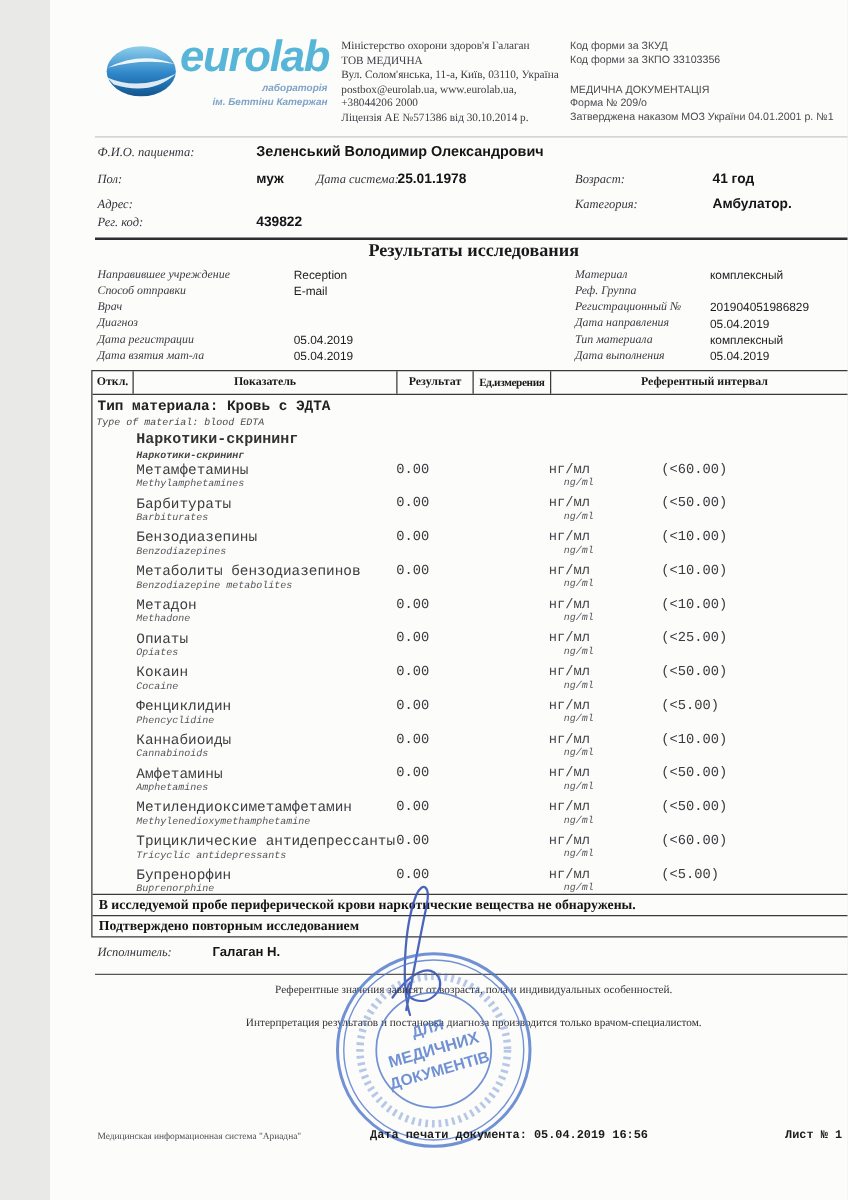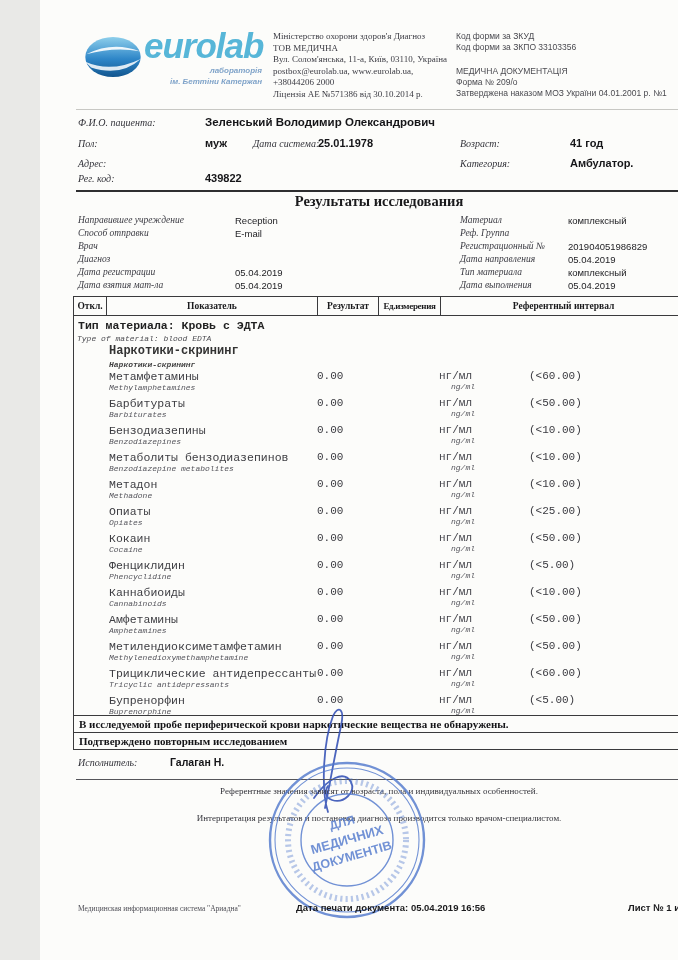--- a/index.html
+++ b/index.html
@@ -41,21 +41,21 @@
   .c-unit-en{position:absolute;left:377px;top:13px;font-style:italic;font-size:8px;color:#55555c;}
   .c-ref{position:absolute;left:455px;top:1px;font-size:11px;color:#3a3a40;}
   .concl{position:absolute;left:0;bottom:0;width:612px;border-top:1.3px solid #3a3a3c;}
   .concl-line{font-family:"Liberation Serif",serif;font-weight:bold;font-size:11px;color:#151518;
               padding:2px 0 2px 5px;}
   .concl-line.divider{border-top:1px solid #3a3a3c;}
   
   .note{position:absolute;left:0;width:678px;text-align:center;font-family:"Liberation Serif",serif;
         font-size:9px;color:#33333a;}
   .foot-sm{font-family:"Liberation Serif",serif;font-size:7.5px;color:#4d4d55;}
-  .foot-b{font-family:Liberation Sans, sans-serif;font-weight:bold;font-size:9.5px;color:#1a1a1c;}
+  .foot-b{font-family:Liberation Mono, monospace;font-weight:bold;font-size:9.5px;color:#1a1a1c;}
 </style>
 </head>
 <body>
 
 <div class="page">
 
   <div class="abs" style="left:44px;top:36px;">
     <svg width="58" height="42" viewBox="0 0 60 44">
       <defs>
         <linearGradient id="gglobe" x1="0" y1="0" x2="0" y2="1">
@@ -67,21 +67,21 @@
       <ellipse cx="30" cy="22" rx="29" ry="21" fill="url(#gglobe)"></ellipse>
       <path d="M2,19 Q30,5 58,16 Q32,11 2,19 Z" fill="#ffffff" opacity="0.9"></path>
       <path d="M1,27 Q28,39 59,24 Q38,43 7,33 Z" fill="#ffffff" opacity="0.85"></path>
     </svg>
   </div>
   <div class="abs brand" style="left:104px;top:26px;">eurolab</div>
   <div class="abs brand-sub" style="left:104px;top:66px;width:118px;">лабораторія</div>
   <div class="abs brand-sub" style="left:64px;top:77px;width:158px;">ім. Беттіни Катержан</div>
 
   <div class="abs" style="left:233px;top:31px;width:185px;">
-    <div class="org-line">Міністерство охорони здоров'я Диагноз</div>
+    <div class="org-line">Міністерство охорони здоров'я Галаган</div>
     <div class="org-line">ТОВ МЕДИЧНА</div>
     <div class="org-line">Вул. Солом'янська, 11-а, Київ, 03110, Україна</div>
     <div class="org-line">postbox@eurolab.ua, www.eurolab.ua,</div>
     <div class="org-line">+38044206 2000</div>
     <div class="org-line">Ліцензія АЕ №571386 від 30.10.2014 р.</div>
   </div>
 
   <div class="abs" style="left:416px;top:31px;width:250px;">
     <div class="code-line">Код форми за ЗКУД</div>
     <div class="code-line">Код форми за ЗКПО 33103356</div>

